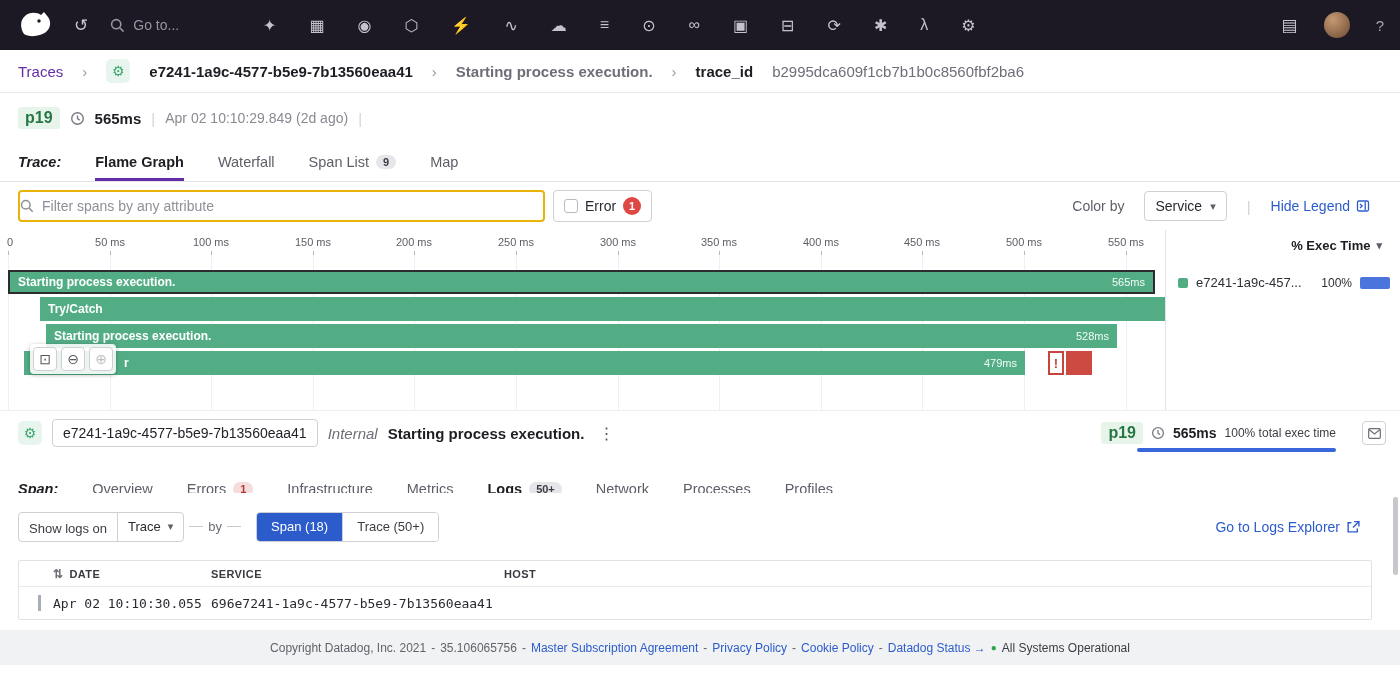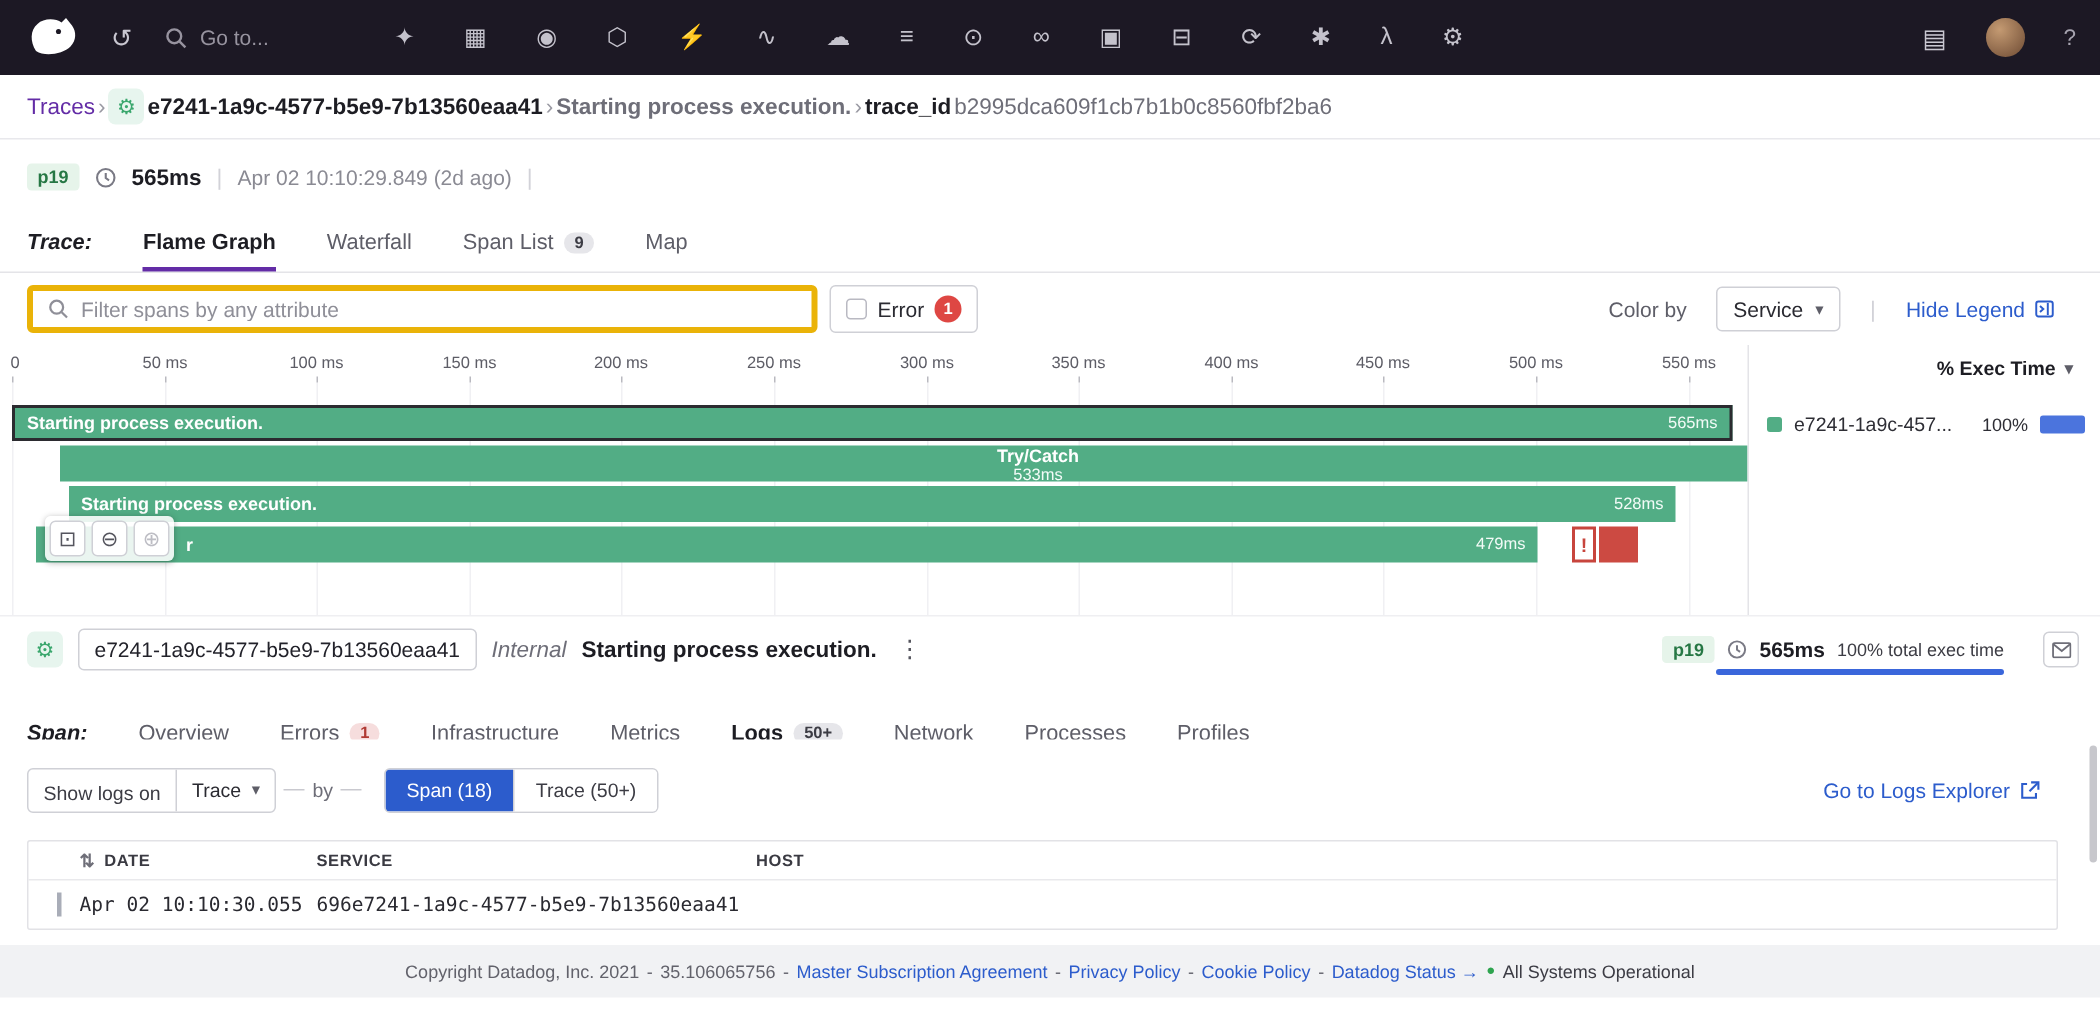--- a/index.html
+++ b/index.html
@@ -15,52 +15,52 @@
   .nav-search { display:flex; align-items:center; gap:8px; color:#97939f; font-size:14px; cursor:pointer; }
   .nav-center { position:absolute; left:263px; top:0; height:50px; display:flex; align-items:center; gap:33px; }
   .nav-center .nav-ic { font-size:16px; color:#c4c2cc; }
   .nav-right { position:absolute; right:16px; top:0; height:50px; display:flex; align-items:center; gap:26px; }
   .avatar { width:26px; height:26px; border-radius:50%;
     background:radial-gradient(circle at 35% 30%, #c49a72, #6d4a33); display:inline-block; }
   .help { color:#a7a4b0; font-size:15px; }
 
   
   .breadcrumb { position:absolute; top:50px; left:0; width:1400px; height:43px; background:#fff;
-    border-bottom:1px solid #e8e8ec; display:flex; align-items:center; padding:0 18px; gap:2px; font-size:15px; }
+    border-bottom:1px solid #e8e8ec; display:flex; align-items:center; padding:0 18px; gap:19px; font-size:15px; }
   .bc-link { color:#632ca6; cursor:pointer; }
   .bc-sep { color:#9a9aa3; font-size:15px; }
   .svc-icon { width:24px; height:24px; border-radius:5px; background:#e7f5ee; color:#3aa76d;
     display:flex; align-items:center; justify-content:center; font-size:14px; }
   .bc-bold { font-weight:700; color:#1d1d23; }
   .bc-gray { color:#6e6e78; font-weight:600; }
 
   
   .summary { position:absolute; top:93px; left:0; width:1400px; height:50px; display:flex;
     align-items:center; padding:0 18px; gap:10px; }
-  .badge-p { background:#e6f4ea; color:#267744; font-size:12px; font-weight:700; padding:2px 7px; border-radius:3px; }
+  .badge-p { background:#e6f4ea; color:#267744; font-size:16px; font-weight:700; padding:2px 7px; border-radius:3px; }
   .dur-bold { font-weight:700; font-size:15px; color:#1d1d23; }
   .pipe { color:#d2d2d8; font-size:15px; }
   .ts { color:#8a8a93; font-size:14px; }
 
   
   .tabrow { position:absolute; left:0; width:1400px; border-bottom:1px solid #e4e4e8; display:flex;
     align-items:stretch; padding:0 18px; gap:34px; background:#fff; }
   .tab-label { font-weight:700; font-size:14.5px; color:#1d1d23; display:flex; align-items:center;font-style:italic; }
   .tab { display:flex; align-items:center; gap:7px; font-size:14.5px; color:#5e5e68; cursor:pointer;
     border-bottom:3px solid transparent; padding-top:3px; }
   .tab.active { color:#1d1d23; font-weight:700; border-bottom-color:#632ca6; }
   .pill { font-size:11px; font-weight:700; padding:1px 7px; border-radius:9px; }
   .pill.gray { background:#e6e6ea; color:#3c3c44; }
   .pill.red { background:#f6dddd; color:#b03a34; }
 
   
   .filterrow { position:absolute; top:182px; left:0; width:1400px; height:48px; display:flex;
     align-items:center; padding:0 30px 0 18px; gap:8px; }
-  .search-box { display:flex; align-items:center; gap:8px; border:4px solid #eab308; border-radius:4px;
-    height:32px; width:527px; padding:0 10px; background:#fff; }
+  .search-box { display:flex; align-items:center; gap:8px; border:2px solid #eab308; border-radius:4px;
+    height:32px; width:527px; padding:0 0; background:#fff; }
   .search-box input { border:none; outline:none; flex:1; font-size:14px; color:#2a2a31;
     font-family:"Liberation Sans", sans-serif; }
   .search-box input::placeholder { color:#8f8f98; }
   .errbox { display:flex; align-items:center; gap:7px; border:1px solid #cfd0d6; border-radius:4px;
     height:32px; padding:0 10px; background:#fff; cursor:pointer; }
   .checkbox { width:14px; height:14px; border:1px solid #b9b9c2; border-radius:3px; background:#fff; }
   .errlabel { font-size:14px; color:#2a2a31; }
   .count-red { width:18px; height:18px; border-radius:50%; background:#de4743; color:#fff; font-size:11px;
     font-weight:700; display:flex; align-items:center; justify-content:center; }
   .filter-right { margin-left:auto; display:flex; align-items:center; gap:20px; }
@@ -303,21 +303,21 @@
     <span class="tickmark" style="left:719px"></span>
     <span class="tickmark" style="left:821px"></span>
     <span class="tickmark" style="left:922px"></span>
     <span class="tickmark" style="left:1024px"></span>
     <span class="tickmark" style="left:1126px"></span>
 
     <div class="bar selected" style="left:8px; top:40px; width:1147px;">
       <span>Starting process execution.</span>
       <span class="dur">565ms</span>
     </div>
-    <div class="bar" style="left:40px; top:67px; width:1304px;flex-direction:column;">
+    <div class="bar" style="left:40px; top:67px; width:1304px;">
       <span>Try/Catch</span>
       <span class="dur">533ms</span>
     </div>
     <div class="bar" style="left:46px; top:94px; width:1071px;">
       <span>Starting process execution.</span>
       <span class="dur">528ms</span>
     </div>
     <div class="bar" style="left:24px; top:121px; width:1001px;">
       <span style="padding-left:92px;">r</span>
       <span class="dur">479ms</span>

